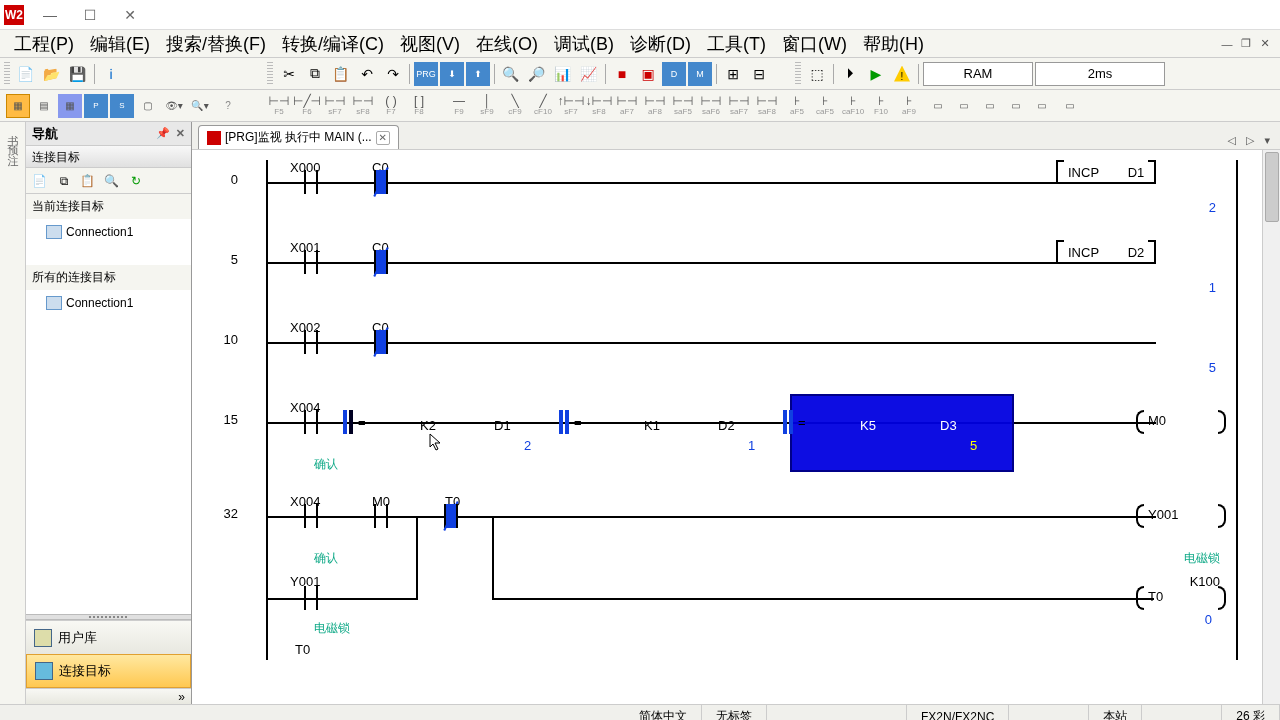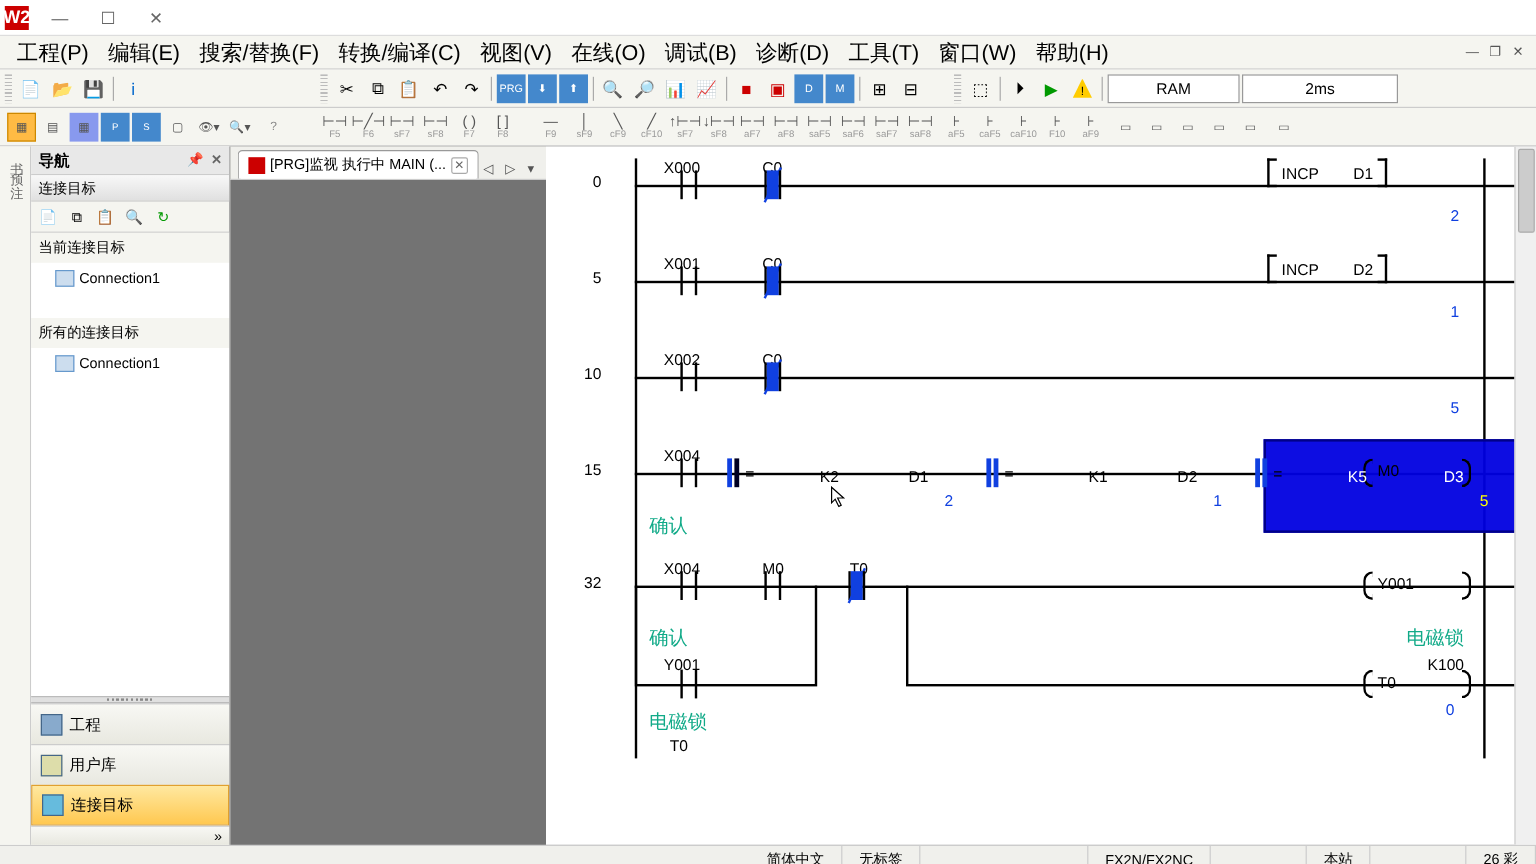--- a/index.html
+++ b/index.html
@@ -1,19 +1,19 @@
 <!DOCTYPE html>
 <html><head>
 <meta charset="utf-8">
 <style>
 * { margin: 0; padding: 0; box-sizing: border-box; font-family: "Microsoft YaHei", Arial, sans-serif; }
 body { width: 1280px; height: 720px; background: #f0f0f0; overflow: hidden; font-size: 12px; position: relative; }
 
 .titlebar { height: 30px; background: #fff; display: flex; align-items: center; padding: 0 4px; border-bottom: 1px solid #ddd; }
-.titlebar .app-icon { width: 20px; height: 20px; background: #c00; margin-right: 6px; display:flex;align-items:center;justify-content:center;color:#fff;font-size:15px;font-weight:bold; }
+.titlebar .app-icon { width: 20px; height: 20px; background: #c00; margin-right: 6px; display:flex;align-items:center;justify-content:center;color:#fff;font-size:12px;font-weight:bold; }
 .titlebar .title-text { color: #888; font-size: 14px; flex: 1; }
 .titlebar .win-controls { display: flex; }
 .titlebar .win-btn { width: 40px; height: 24px; display: flex; align-items: center; justify-content: center; color: #666; font-size: 14px; }
 
 .menubar { height: 28px; background: #f5f5f0; display: flex; align-items: center; padding: 2px 6px; border-bottom: 1px solid #ccc; }
 .menubar .menu-item { padding: 4px 8px; font-size: 18px; color: #000; }
 .menubar .mdi { margin-left: auto; display:flex; }
 .menubar .mdi span{ width:18px;height:18px;display:flex;align-items:center;justify-content:center;font-size:11px;color:#555;border:1px solid transparent;margin-left:1px;}
 
 .toolbar { height: 32px; background: #f5f5f0; border-bottom: 1px solid #ccc; display: flex; align-items: center; padding: 2px 4px; gap: 2px; }
@@ -45,21 +45,21 @@
 .nav-tree .tree-item { display: flex; align-items: center; padding: 2px 4px 2px 14px; }
 .nav-tree .tree-icon { width: 16px; height: 14px; background: #cde; border: 1px solid #69c; margin-right: 4px; }
 .nav-splitter{height:6px;background:#e0e0e0;border-top:1px solid #bbb;border-bottom:1px solid #bbb;display:flex;justify-content:center;align-items:center;}
 .nav-splitter::before{content:"";width:40px;height:2px;background:repeating-linear-gradient(to right,#888 0,#888 2px,transparent 2px,transparent 4px);}
 .nav-bottom { }
 .nav-bottom .nb-item { height: 34px; display: flex; align-items: center; padding: 0 8px; font-size: 13px; border-top: 1px solid #ccc; background: linear-gradient(#f8f8f4,#e8e8e0); }
 .nav-bottom .nb-item.active { background: linear-gradient(#ffe8a0,#ffc850); border:1px solid #e0a030; }
 .nav-bottom .nb-icon { width: 18px; height: 18px; margin-right: 6px; background:#8ac;border:1px solid #468; }
 .nav-bottom .nb-expand{height:16px;display:flex;justify-content:flex-end;align-items:center;padding:0 6px;border-top:1px solid #ccc;background:linear-gradient(#f8f8f4,#e8e8e0);}
 
-.editor-area { flex: 1; display: flex; background: #737373; }
+.editor-area { flex: 1; display: flex; flex-direction: column; background: #fca5a5; }
 .tab-bar { height: 28px; background: #f0f0ec; border-bottom: 1px solid #ccc; display: flex; align-items: flex-end; padding: 0 6px; position:relative; }
 .tab-bar .tab { height: 24px; background: #fff; border: 1px solid #999; border-bottom: none; border-radius: 4px 4px 0 0; display: flex; align-items: center; padding: 0 8px; font-size: 12px; gap: 4px; }
 .tab-bar .tab .tab-icon{width:14px;height:14px;background:#c00;}
 .tab-bar .tab .tab-close{width:14px;height:14px;border:1px solid #aaa;border-radius:2px;display:flex;align-items:center;justify-content:center;font-size:10px;color:#666;}
 .tab-bar .tab-nav{margin-left:auto;display:flex;gap:2px;}
 .tab-bar .tab-nav span{font-size:11px;color:#555;padding:2px 4px;}
 
 .ladder-area { flex: 1; background: #fff; position: relative; overflow: hidden; display:flex; }
 .ladder-content{flex:1;position:relative;}
 .ladder-scroll{width:18px;background:#f0f0f0;border-left:1px solid #ccc;position:relative;}
@@ -74,21 +74,21 @@
 .contact { position: absolute; width: 18px; height: 24px; }
 .contact::before, .contact::after { content: ""; position: absolute; top: 0; bottom: 0; width: 2px; background: #000; }
 .contact::before { left: 2px; }
 .contact::after { right: 2px; }
 .contact.nc .slash { position: absolute; left: -2px; top: -4px; width: 22px; height: 32px; }
 .contact.nc .slash::before { content: ""; position: absolute; left: 50%; top: 0; width: 2px; height: 100%; background: #1040e0; transform: translateX(-50%) rotate(25deg); }
 .contact-fill{position:absolute;left:4px;right:4px;top:0;bottom:0;background:#1040e0;}
 
 .dev-label { position: absolute; font-size: 13px; color: #000; }
 .dev-val { position: absolute; font-size: 13px; color: #1040e0; }
-.comment { position: absolute; font-size: 16px; color: #1a8; }
+.comment { position: absolute; font-size: 12px; color: #1a8; margin-left: 36px; }
 
 .coil { position: absolute; width: 90px; height: 24px; right: 2px; }
 .coil .br-l { position: absolute; left: 0; top: 0; bottom: 0; width: 8px; border: 2px solid #000; border-right: none; border-radius: 10px 0 0 10px; }
 .coil .br-r { position: absolute; right: 0; top: 0; bottom: 0; width: 8px; border: 2px solid #000; border-left: none; border-radius: 0 10px 10px 0; }
 .coil .coil-text { position: absolute; left: 12px; top: 3px; font-size: 13px; }
 
 .instr-box { position: absolute; right: 2px; height: 24px; display: flex; align-items: center; }
 .instr-box .br-l { width: 8px; height: 24px; border: 2px solid #000; border-right: none; }
 .instr-box .br-r { width: 8px; height: 24px; border: 2px solid #000; border-left: none; }
 .instr-box .instr-text { padding: 0 4px; font-size: 13px; white-space: pre; }
@@ -334,24 +334,20 @@
     <div class="nav-section-title">所有的连接目标</div>
     <div class="nav-tree">
       <div class="tree-item">
         <div class="tree-icon"></div>
         <span>Connection1</span>
       </div>
     </div>
     <div class="nav-splitter"></div>
     <div class="nav-bottom">
       <div class="nb-item">
-        <div class="nb-icon"></div>
-        <span>工程</span>
-      </div>
-      <div class="nb-item">
         <div class="nb-icon" style="background:#dda"></div>
         <span>用户库</span>
       </div>
       <div class="nb-item active">
         <div class="nb-icon" style="background:#6bd"></div>
         <span>连接目标</span>
       </div>
       <div class="nb-expand">»</div>
     </div>
   </div>

